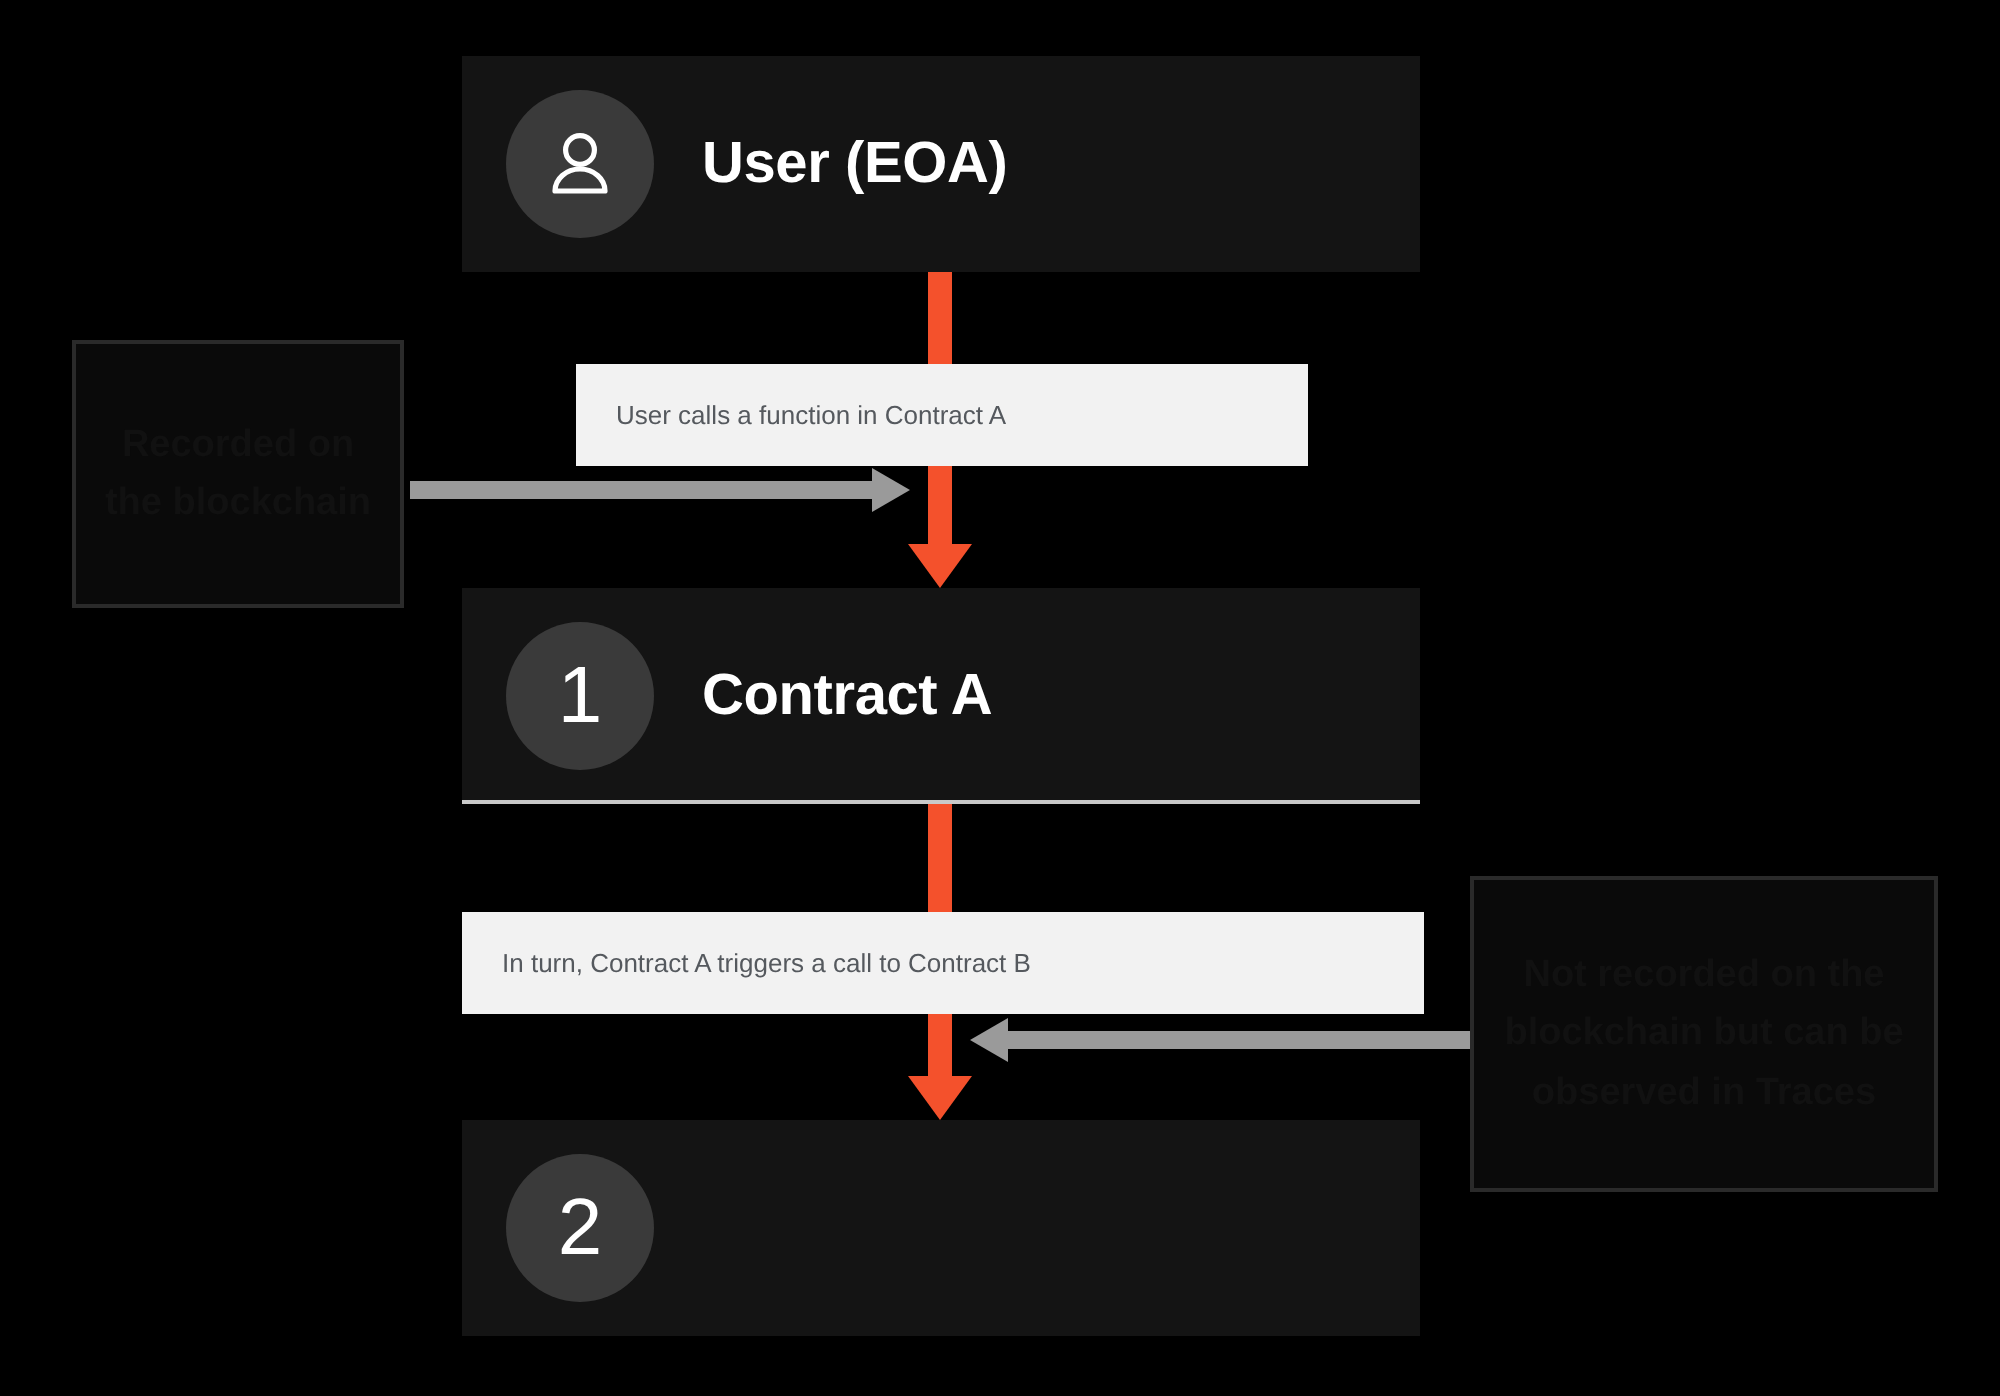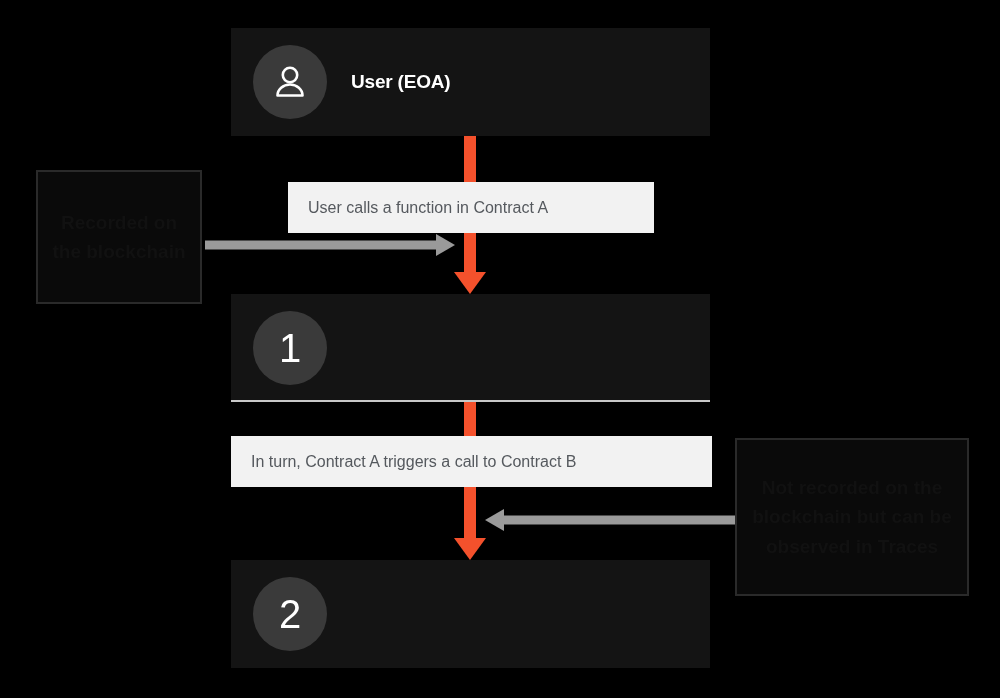--- a/index.html
+++ b/index.html
@@ -35,21 +35,21 @@
     align-items: center;
     justify-content: center;
     flex: none;
     color: #ffffff;
     font-size: 40px;
     font-weight: 400;
     letter-spacing: 0px;
   }
   .node-label {
     color: #ffffff;
-    font-size: 19px;
+    font-size: 29px;
     font-weight: bold;
     margin-left: 24px;
     letter-spacing: -0.2px;
     white-space: nowrap;
   }
   .node-underline {
     position: absolute;
     left: 0;
     bottom: 0;
     height: 2px;
@@ -58,30 +58,30 @@
 
   #node-user   { left: 231px; top: 28px;  width: 479px; height: 108px; }
   #node-ca     { left: 231px; top: 294px; width: 479px; height: 108px; }
   #node-cb     { left: 231px; top: 560px; width: 479px; height: 108px; }
 
   
   .caption {
     position: absolute;
     background: #f2f2f2;
     color: #55595e;
-    font-size: 16px;
+    font-size: 13px;
     display: flex;
     align-items: center;
     box-sizing: border-box;
     padding: 0 20px;
     z-index: 4;
     white-space: nowrap;
   }
   #caption-1 { left: 288px; top: 182px; width: 366px; height: 51px; }
-  #caption-2 { left: 231px; top: 436px; width: 481px; height: 51px; }
+  #caption-2 { left: 231px; top: 456px; width: 481px; height: 51px; }
 
   
   .arrow-v {
     position: absolute;
     z-index: 2;
   }
   .arrow-v .shaft {
     position: absolute;
     left: 50%;
     transform: translateX(-50%);
@@ -185,20 +185,21 @@
       <svg width="40" height="40" viewBox="0 0 40 40" aria-hidden="true">
         <circle cx="20" cy="13" r="7.2" fill="none" stroke="#ffffff" stroke-width="2.6"></circle>
         <path d="M7.5 33.5 a12.5 11 0 0 1 25 0 z" fill="none" stroke="#ffffff" stroke-width="2.6" stroke-linejoin="round"></path>
       </svg>
     </div>
     <div class="node-label">User (EOA)</div>
   </div>
 
   <div class="node" id="node-ca">
     <div class="node-badge">1</div>
+    <div class="node-label">Contract A</div>
     <div class="node-underline" style="width:479px;"></div>
   </div>
 
   <div class="node" id="node-cb">
     <div class="node-badge">2</div>
   </div>
 
   <div class="caption" id="caption-1">User calls a function in Contract A</div>
   <div class="caption" id="caption-2">In turn, Contract A triggers a call to Contract B</div>
 

